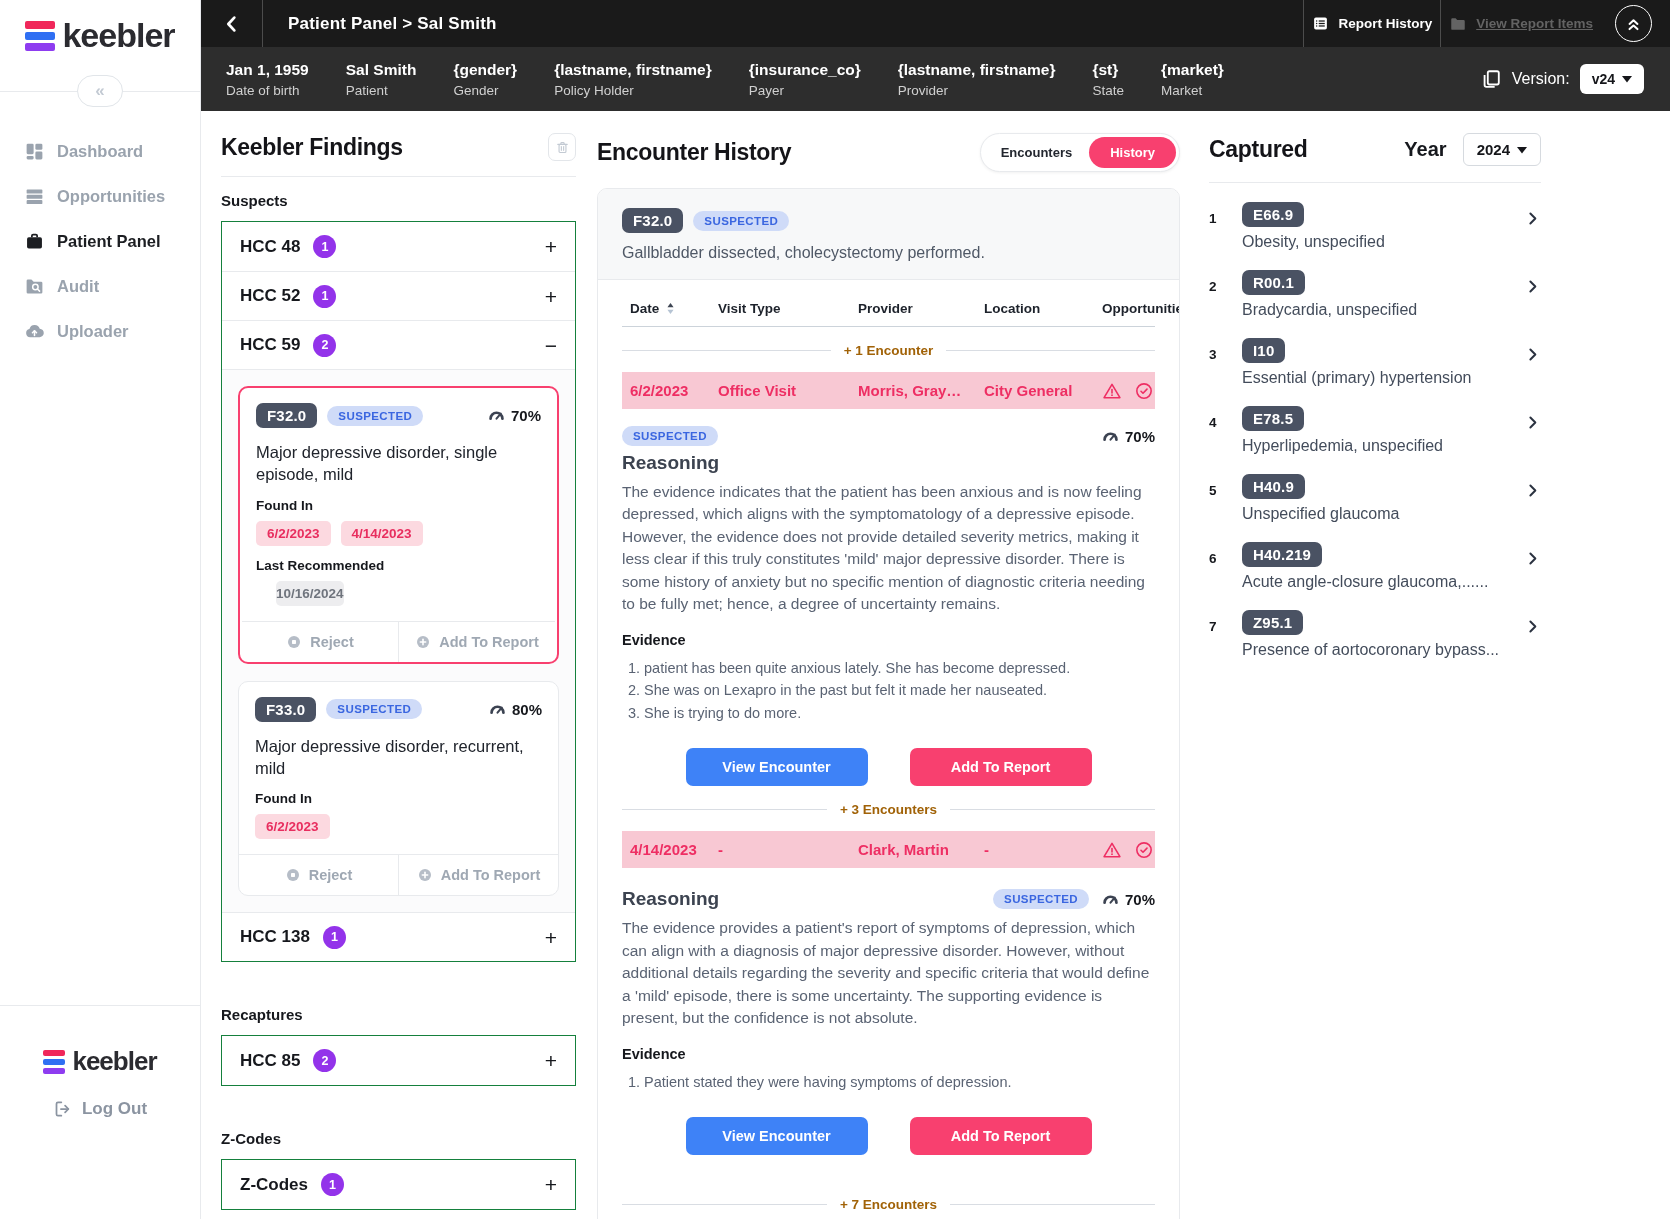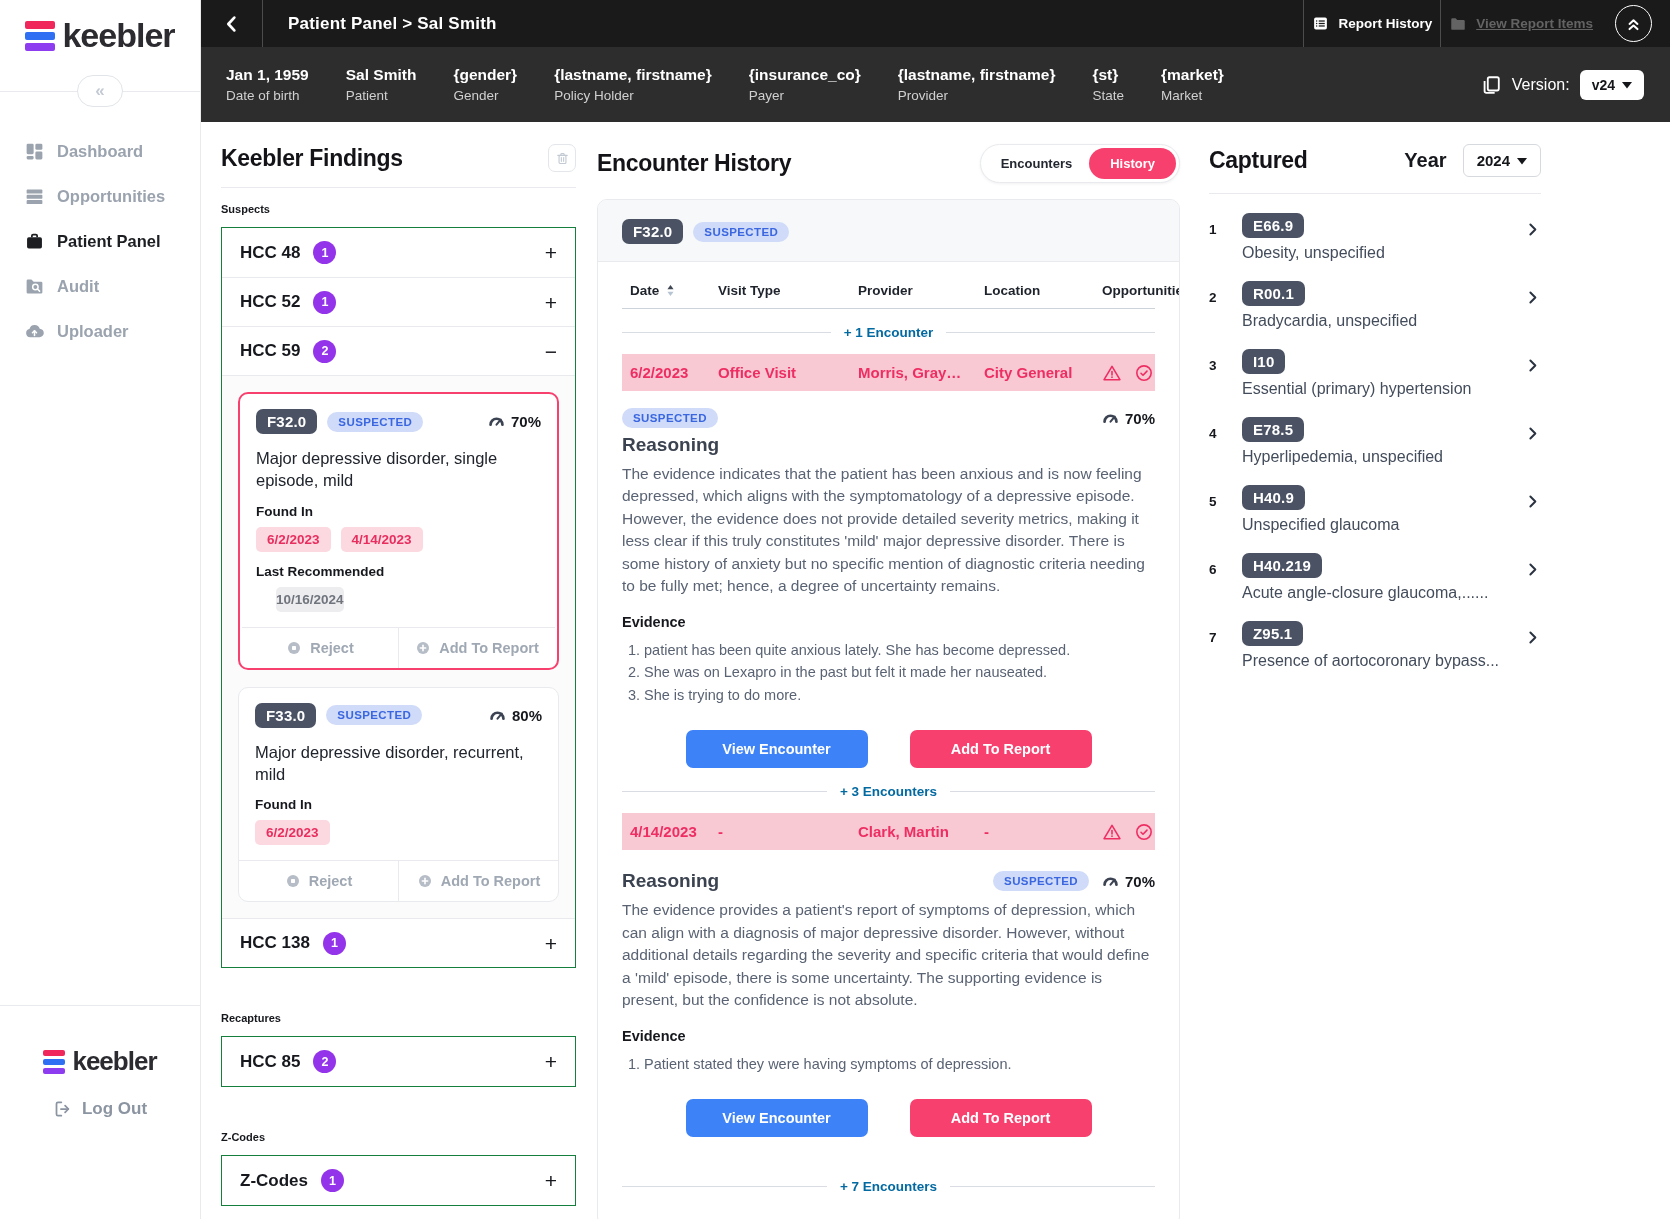--- a/index.html
+++ b/index.html
@@ -29,38 +29,38 @@
   
   .main { flex:1; display:flex; flex-direction:column; min-width:0; }
   .topbar { height:47px; background:#1a1a1a; color:#fff; display:flex; align-items:stretch; }
   .back-btn { width:62px; display:flex; align-items:center; justify-content:center; background:none; border:none; border-right:1px solid rgba(255,255,255,.22); cursor:pointer; }
   .breadcrumb { align-self:center; padding-left:25px; font-size:17px; font-weight:600; color:#fff; letter-spacing:.2px; }
   .topbar-right { margin-left:auto; display:flex; align-items:stretch; }
   .tb-btn { display:flex; align-items:center; gap:9px; padding:0 8px; background:none; border:none; border-left:1px solid rgba(255,255,255,.22); color:#fff; font-size:13.5px; font-weight:700; font-family:inherit; cursor:pointer; }
   .tb-btn.dim { color:#636363;text-decoration:underline; }
   .scroll-top { align-self:center; margin:0 18px 0 14px; width:37px; height:37px; border-radius:50%; border:1.6px solid #fff; background:none; display:flex; align-items:center; justify-content:center; cursor:pointer; }
 
-  .patientbar { height:75px; background:#2d2d2d; display:flex; align-items:center; padding-left:25px; gap:37px; }
+  .patientbar { height:64px; background:#2d2d2d; display:flex; align-items:center; padding-left:25px; gap:37px; }
   .pfield .pf-value { color:#fff; font-size:15.5px; font-weight:800; margin-bottom:4px; }
   .pfield .pf-label { color:#d0d0d0; font-size:13.5px; }
   .version-area { margin-left:auto; display:flex; align-items:center; gap:10px; margin-right:26px; }
   .version-label { color:#fff; font-size:16px; }
   .version-btn { background:#fff; border:none; border-radius:6px; padding:7px 12px; font-size:14px; font-weight:800; color:#15161a; display:flex; align-items:center; gap:7px; font-family:inherit; cursor:pointer; }
 
   
   .content { flex:1; display:flex; align-items:flex-start; background:#fff; overflow:hidden; }
 
   .col-title { font-size:23px; font-weight:800; color:#141418; letter-spacing:-.3px; }
 
   
   .findings { width:355px; margin-left:20px; padding-top:22px; flex:0 0 auto; }
   .findings-head { display:flex; align-items:center; justify-content:space-between; }
   .trash-btn { width:28px; height:28px; border:1px solid #e3e6ea; background:#fff; border-radius:7px; display:flex; align-items:center; justify-content:center; cursor:pointer; }
   .findings-divider { height:1px; background:#e8eaed; margin-top:15px; }
-  .section-label { font-size:11px; font-weight:700; color:#16181d; margin:15px 0 12px; }
+  .section-label { font-size:15px; font-weight:700; color:#16181d; margin:15px 0 12px; }
   .acc { border:1px solid #15803d; background:#8b5cf6; }
   .acc-row { height:49px; display:flex; align-items:center; padding:0 18px; cursor:pointer; background:#fff; }
   .acc-row + .acc-row, .acc-expanded + .acc-row { border-top:1px solid #e8eaed; }
   .acc-code { font-size:17px; font-weight:800; color:#16181d; }
   .badge-count { width:23px; height:23px; border-radius:50%; background:#9333ea; color:#fff; font-size:12.5px; font-weight:700; display:flex; align-items:center; justify-content:center; margin-left:13px; }
   .acc-toggle { margin-left:auto; font-size:21px; font-weight:500; color:#16181d; line-height:1; }
   .acc-expanded { background:#fbfbfc; border-top:1px solid #e8eaed; padding:16px; display:flex; flex-direction:column; gap:17px; }
   .finding-card { background:#fff; border:1px solid #e8eaed; border-radius:10px; padding:15px 16px 0; }
   .finding-card.selected { border:2px solid #f8406f; }
   .fc-head { display:flex; align-items:center; gap:10px; }
@@ -87,21 +87,21 @@
   .enc-card { border:1px solid #e8eaed; border-radius:10px; margin-top:16px; overflow:hidden; background:#fff; }
   .enc-info { background:#f7f8f9; padding:19px 24px 17px; border-bottom:1px solid #e8eaed; }
   .enc-info-badges { display:flex; align-items:center; gap:10px; }
   .enc-desc { color:#4f5866; font-size:16px; margin-top:11px; }
   .enc-body { padding:21px 24px 24px; }
   .grid5 { display:grid; grid-template-columns:96px 140px 126px 118px 1fr; align-items:center; }
   .tbl-head { font-size:13.5px; font-weight:700; color:#1d222b; padding-bottom:10px; border-bottom:1px solid #ccd3da; }
   .tbl-head .cell:first-child, .enc-row .cell:first-child { padding-left:8px; }
   .cell.right { text-align:right; padding-right:6px; }
   .th-date { display:flex; align-items:center; gap:6px; cursor:pointer; }
-  .group-divider { display:flex; align-items:center; gap:13px; color:#0369a1; font-size:13.5px; font-weight:800; margin:16px 0 14px; }
+  .group-divider { display:flex; align-items:center; gap:13px; color:#a16207; font-size:13.5px; font-weight:800; margin:16px 0 14px; }
   .group-divider:before, .group-divider:after { content:""; flex:1; height:1px; background:#d9dde3; }
   .enc-row { background:#f8c8d3; color:#ee2e63; font-size:15px; font-weight:600; height:37px; cursor:pointer; }
   .row-icons { display:flex; align-items:center; justify-content:flex-end; gap:12px; padding-right:6px; }
   .detail-toprow { display:flex; align-items:center; justify-content:space-between; margin:17px 0 4px; }
   .reason-title { font-size:19px; font-weight:800; color:#3c4350; margin:6px 0 7px; }
   .reason-row { display:flex; align-items:center; justify-content:space-between; margin-top:20px; }
   .reason-row .reason-title { margin:0; }
   .reason-right { display:flex; align-items:center; gap:12px; }
   .reason-text { font-size:15.5px; color:#5a6373; line-height:1.45; }
   .evi-title { font-size:14.5px; font-weight:800; color:#16181d; margin-top:16px; }
@@ -442,20 +442,21 @@
             <button class="toggle-opt active">History</button>
           </div>
         </div>
 
         <div class="enc-card">
           <div class="enc-info">
             <div class="enc-info-badges">
               <span class="code-badge">F32.0</span>
               <span class="pill-suspected">SUSPECTED</span>
             </div>
+            <div class="enc-desc">Gallbladder dissected, cholecystectomy performed.</div>
           </div>
 
           <div class="enc-body">
             <div class="grid5 tbl-head">
               <span class="cell th-date">
                 <span>Date</span>
                 <svg width="11" height="15" viewBox="0 0 16 22">
                     <path d="M8 3 12.5 9h-9z" fill="#3f4654"></path>
                     <path d="M8 19 3.5 13h9z" fill="#b6c4d4"></path>
                   </svg>

